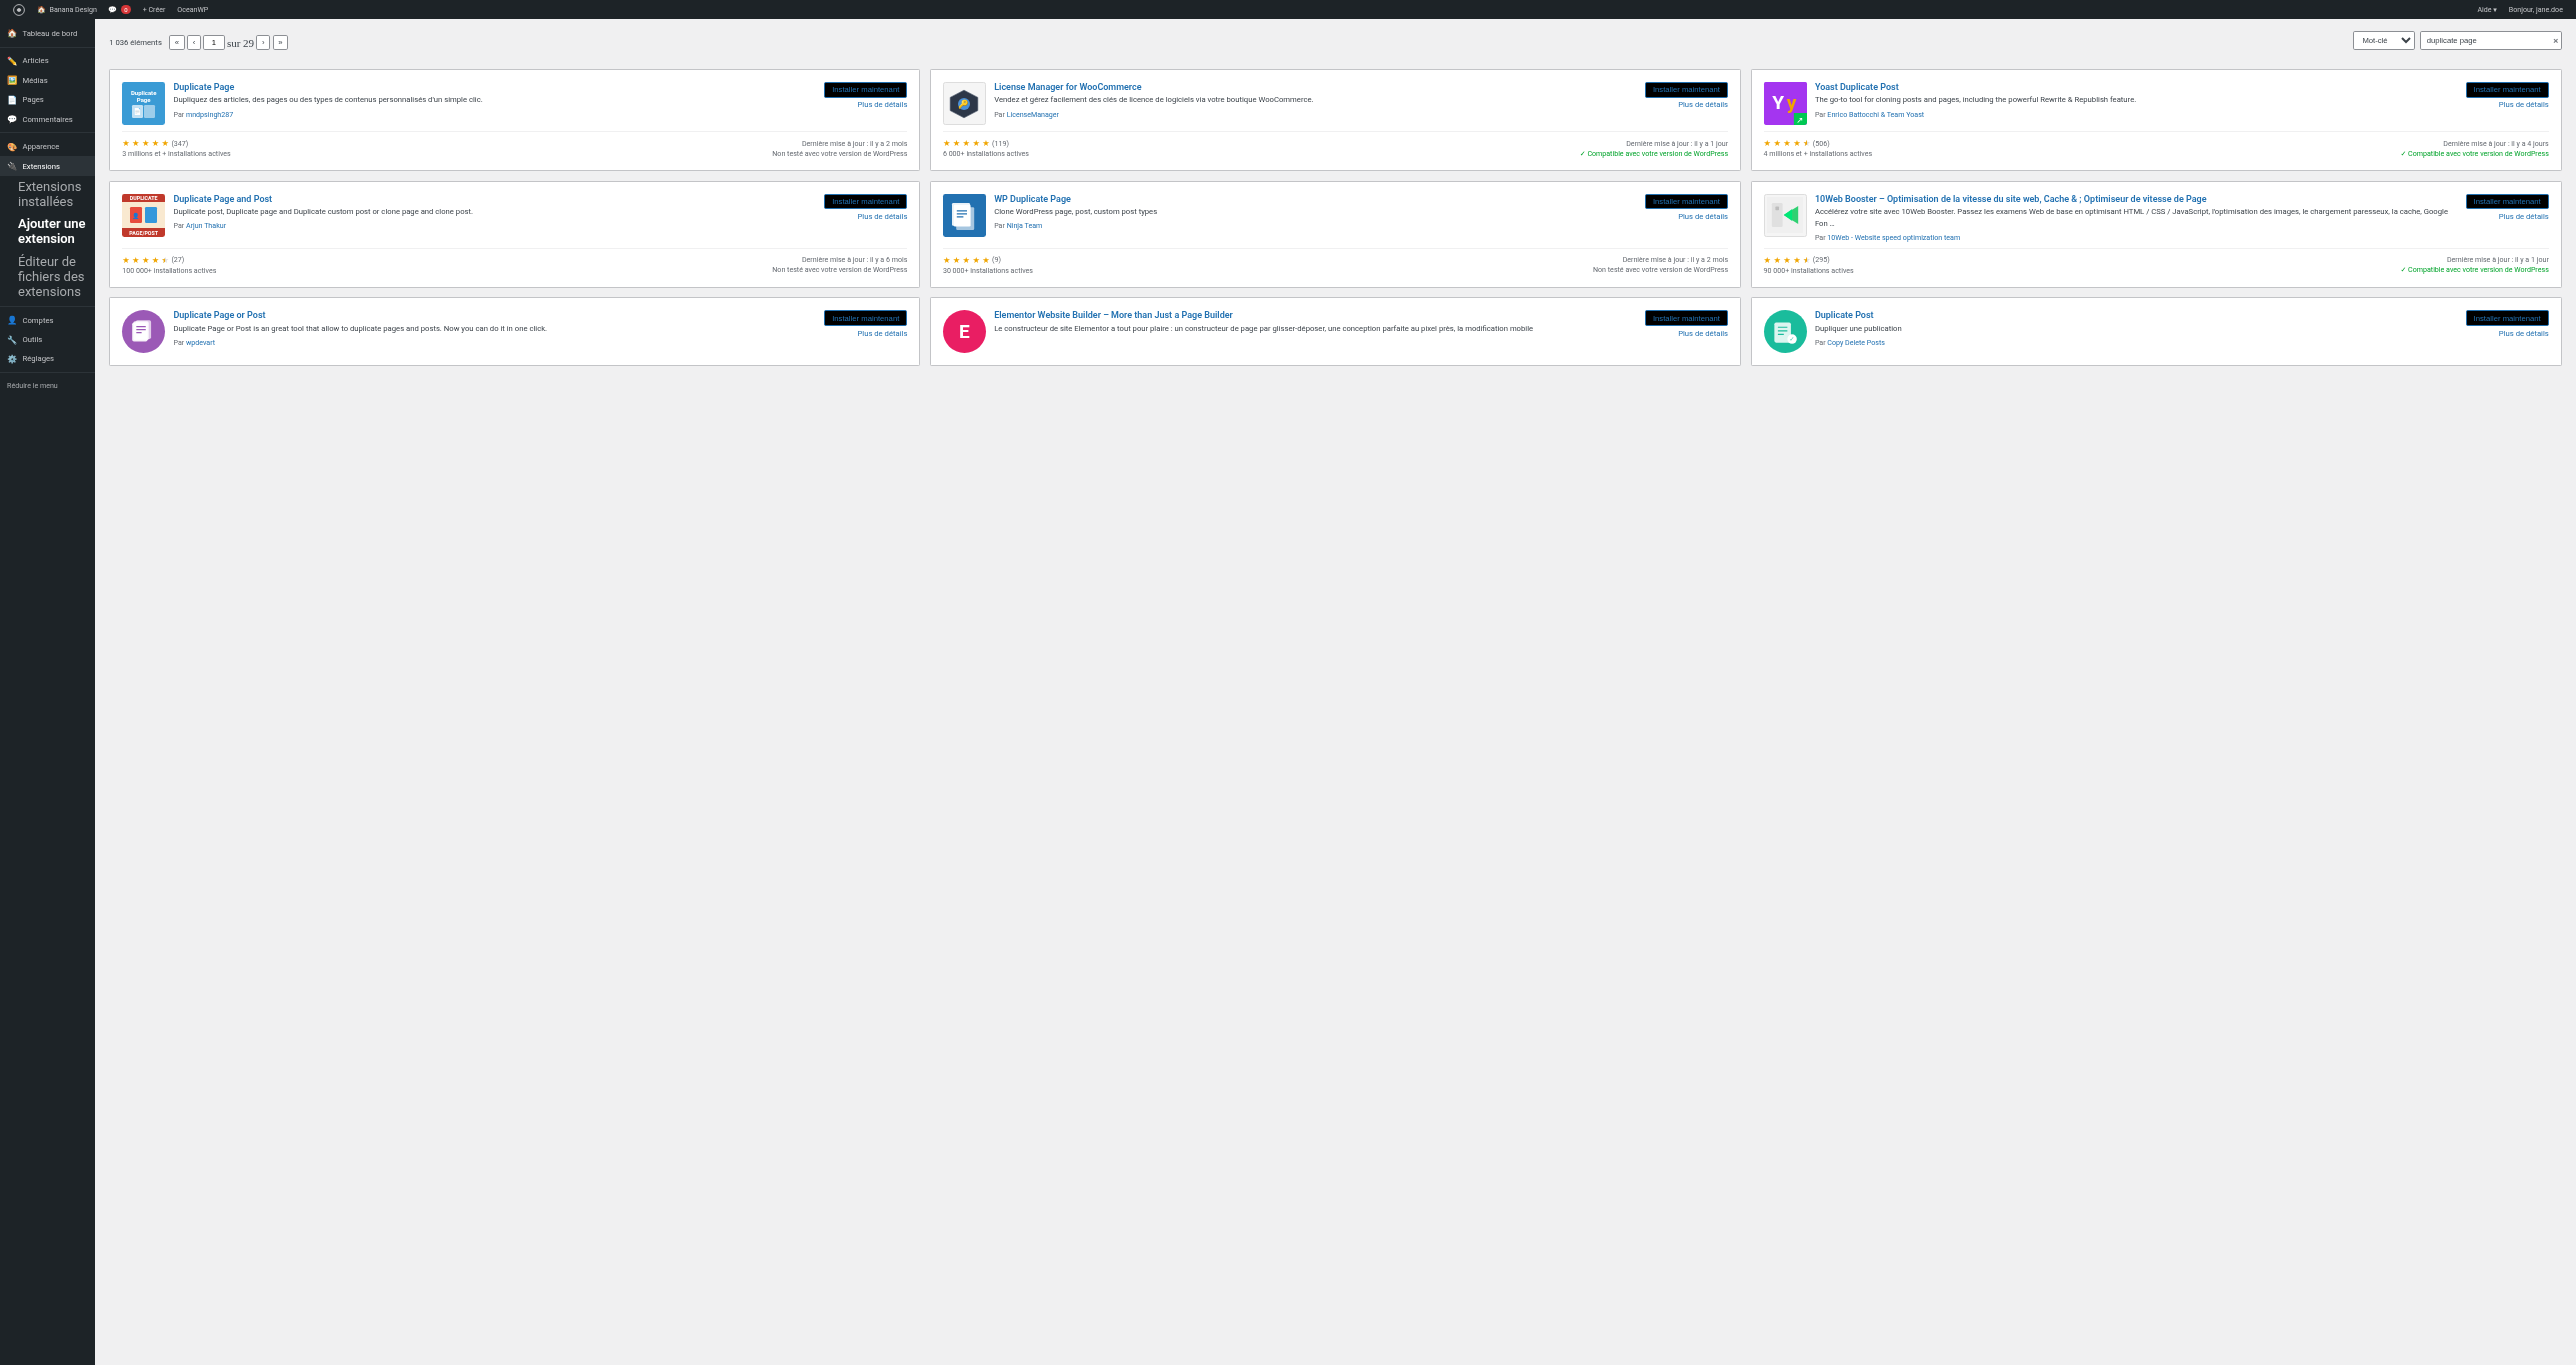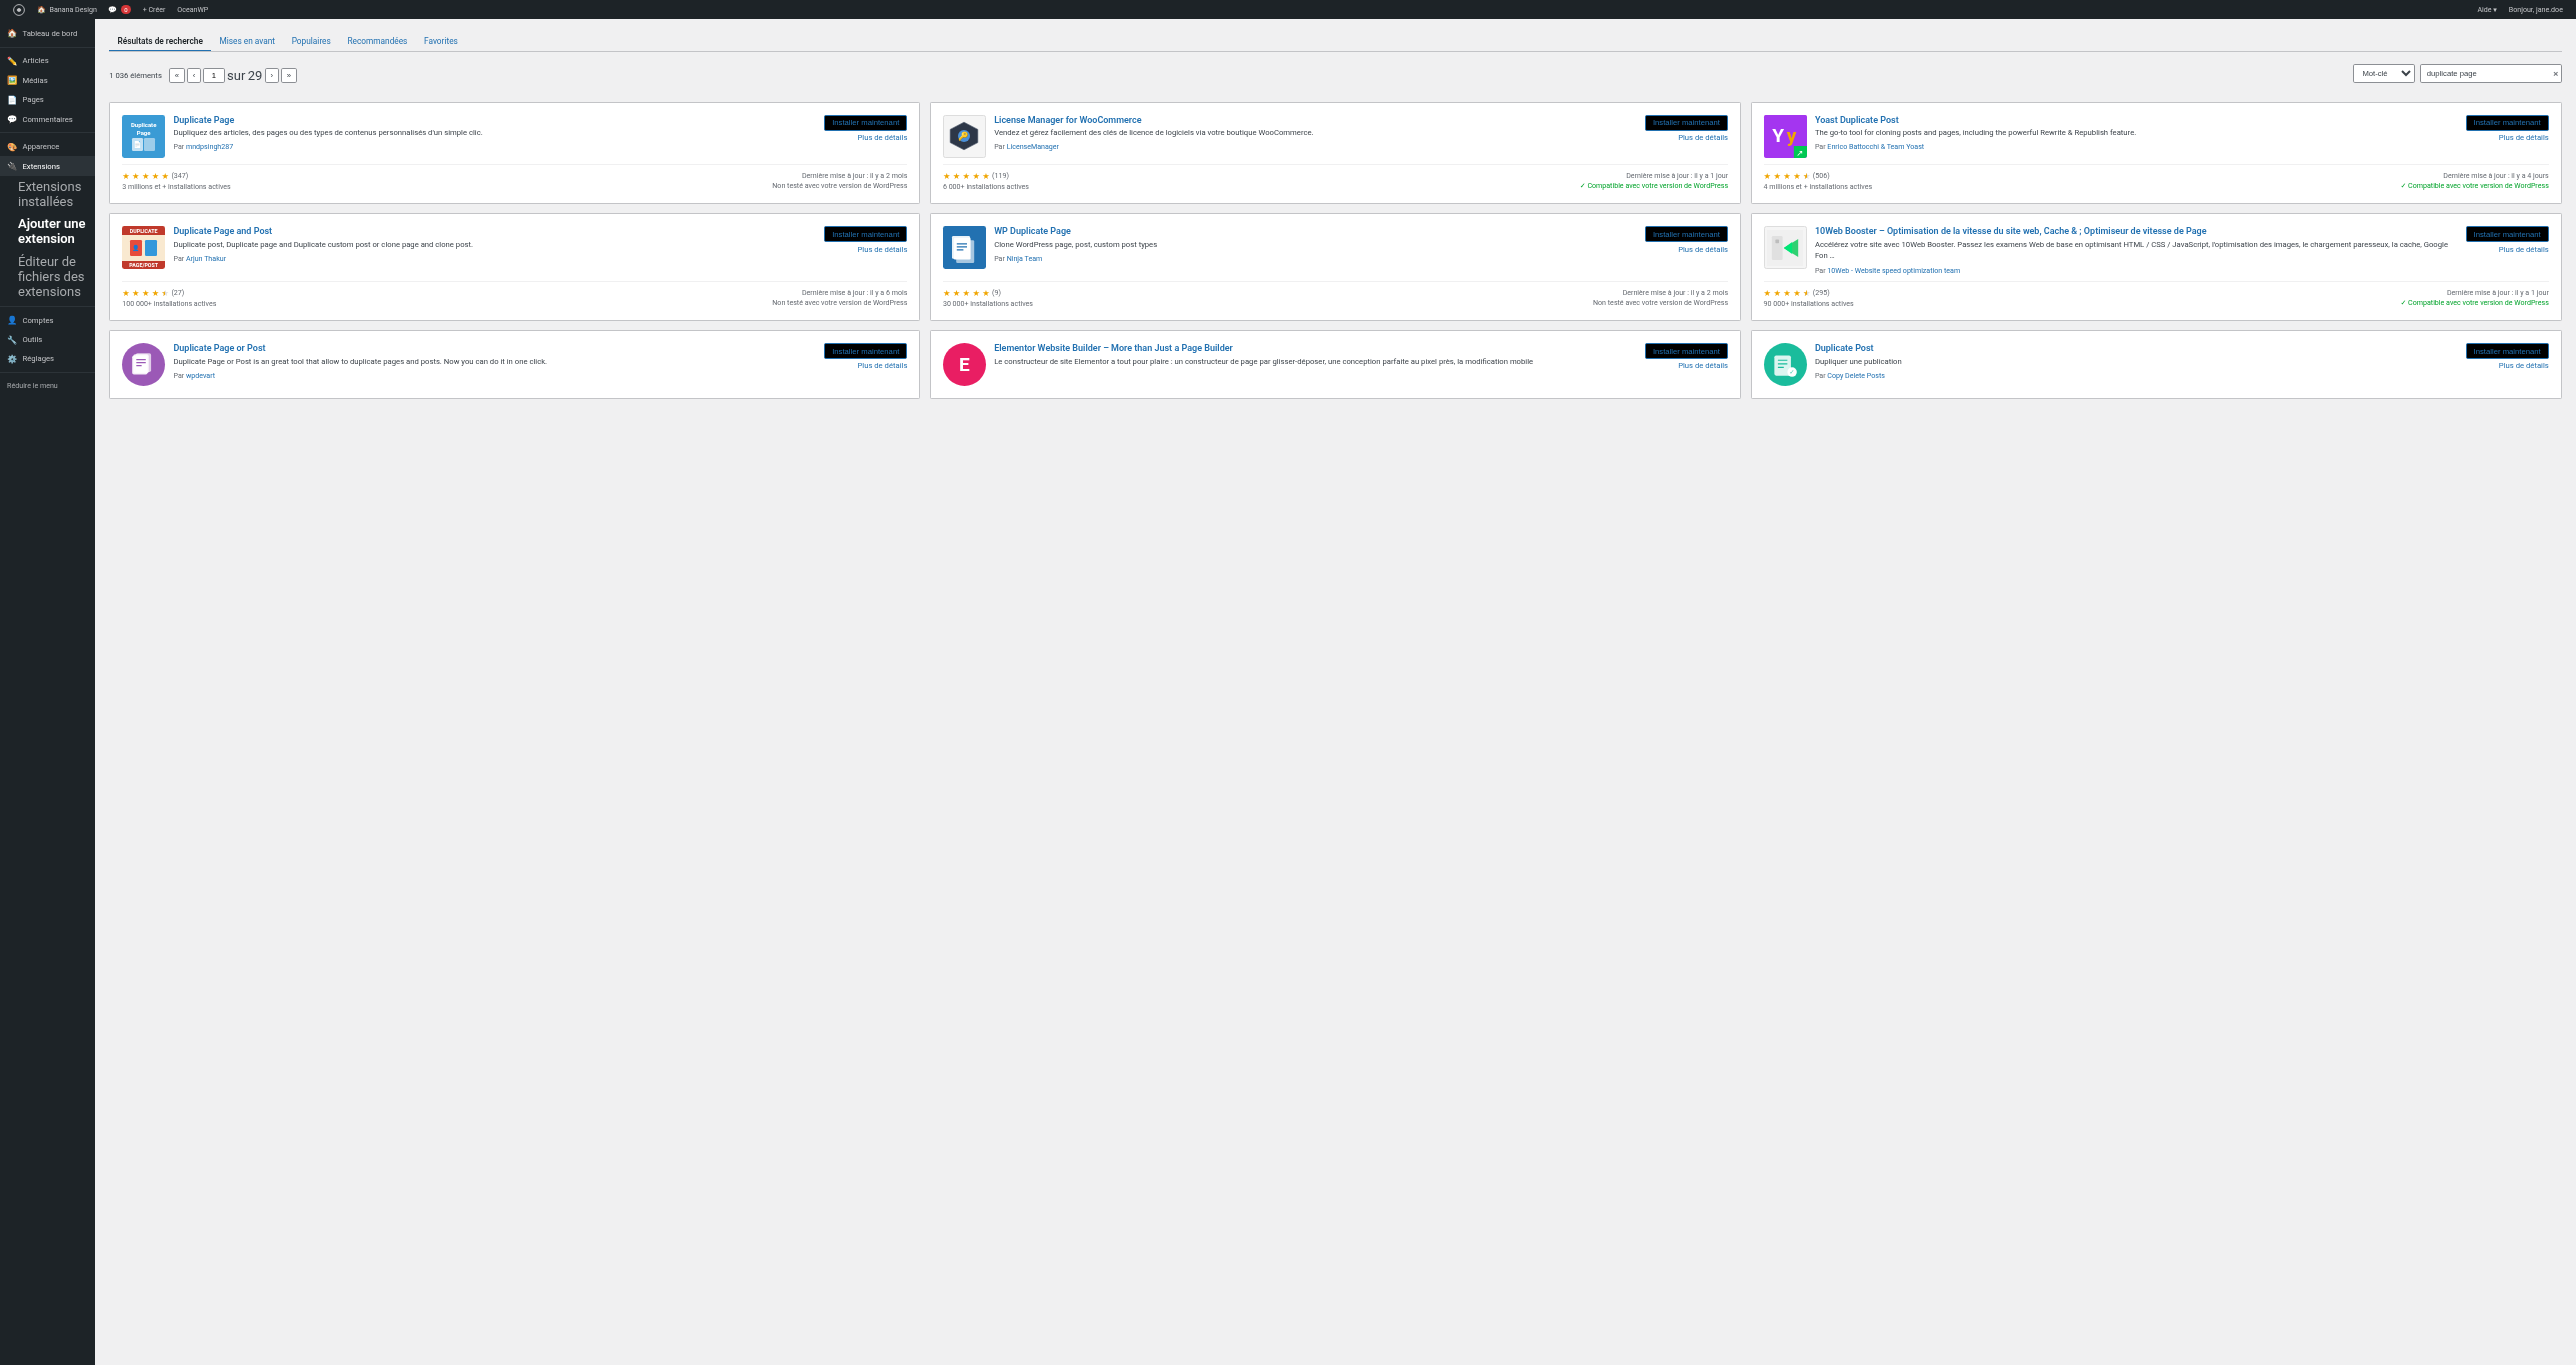--- a/index.html
+++ b/index.html
@@ -133,21 +133,21 @@
       color: #3c434a;
     }
     .page-input {
       border: 0.6px solid #8c8f94;
       width: 21.4px;
       text-align: center;
       padding: 1.8px 2.4px;
       border-radius: 1.8px;
       font-size: 7.7px;
     }
-    .page-of { font-size: 13px; }
+    .page-of { font-size: 11px; font-family: Liberation Serif, serif; }
 
     
     .plugins-grid {
       display: grid;
       grid-template-columns: repeat(3, 1fr);
       gap: 9.5px;
     }
     .plugin-card {
       background: #fff;
       border: 0.6px solid #c3c4c7;
@@ -292,37 +292,20 @@
     </div>
     <hr class="sidebar-divider">
     <div class="sidebar-reduce">
       <span>Réduire le menu</span>
     </div>
   </nav>
 
   <div class="main-content">
 
 
-    <div class="tabs">
-      <div class="tab active">
-        <span>Résultats de recherche</span>
-      </div>
-      <div class="tab">
-        <span>Mises en avant</span>
-      </div>
-      <div class="tab">
-        <span>Populaires</span>
-      </div>
-      <div class="tab">
-        <span>Recommandées</span>
-      </div>
-      <div class="tab">
-        <span>Favorites</span>
-      </div>
-    </div>
 
     <div style="display:flex; justify-content:space-between; align-items:flex-end; margin-bottom:9.5px;">
       <div class="pagination">
         <span class="pagination-count">1 036 éléments</span>
         <button class="page-btn">«</button>
         <button class="page-btn">‹</button>
         <input class="page-input" value="1" style="">
         <span class="page-of">sur</span>
         <span class="page-of">29</span>
         <button class="page-btn">›</button>

